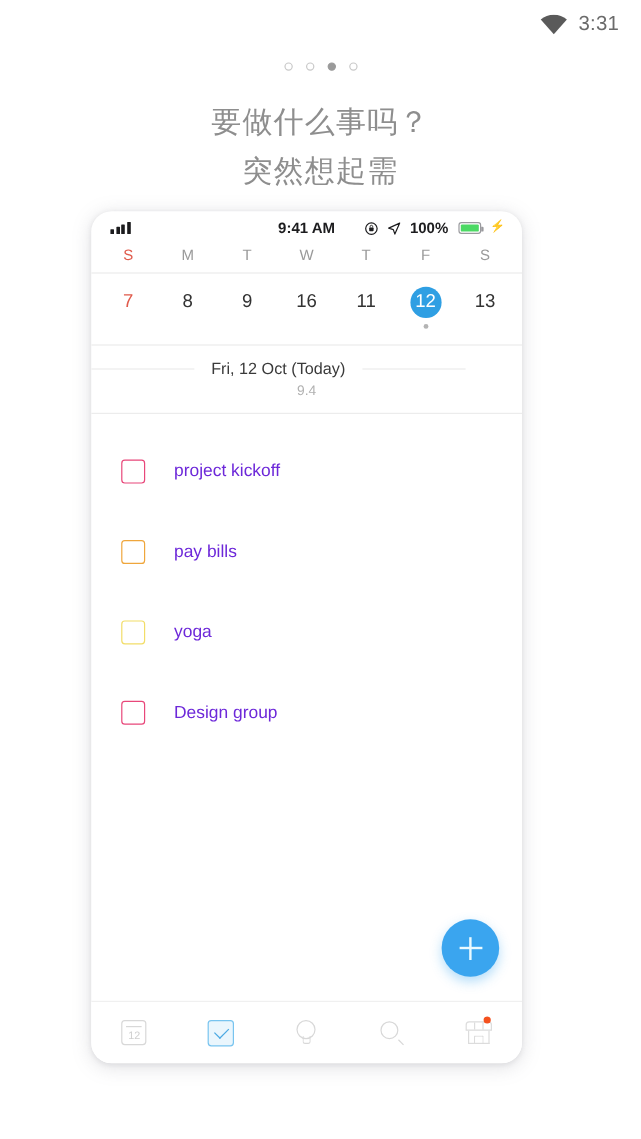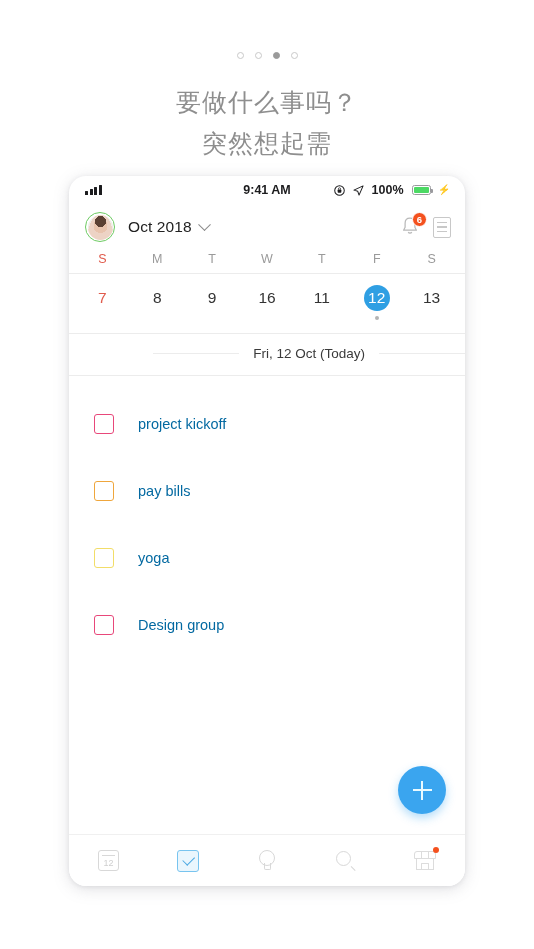--- a/index.html
+++ b/index.html
@@ -30,22 +30,22 @@
   
   .headline {
     position:absolute; top:82px; left:0; width:534px;
     text-align:center; color:#8e8e8e;
     font-size:25px; line-height:41px; font-weight:400;
     letter-spacing:1px;
   }
 
   
   .phone {
-    position:absolute; left:69px; top:176px;
-    width:396px; height:710px;
+    position:absolute; left:76px; top:176px;
+    width:359px; height:710px;
     background:#ffffff; border-radius:17px;
     box-shadow:0 3px 16px rgba(120,120,130,.22), 0 1px 4px rgba(120,120,130,.14);
     overflow:hidden;
   }
 
   
   .ios-status {
     height:28px; display:flex; align-items:center;
     padding:0 14px 0 16px; font-size:12.5px; color:#1c1c1e; font-weight:700;
     position:relative;
@@ -111,33 +111,33 @@
   }
   .day-num.sun { color:#e05b4c; }
   .day-num.sel { background:#2f9fe3; color:#fff; }
   .day-dot { width:4px; height:4px; border-radius:50%; background:#b4b4b4; }
   .day-dot.hide { visibility:hidden; }
 
   .cal-sep { height:1px; background:#ececec; margin-top:9px; }
 
   
   .date-title-wrap { padding:12px 0 2px; display:flex; align-items:center;
-                     justify-content:flex-end; gap:14px; }
+                     justify-content:flex-start; gap:14px; }
   .rule { height:1px; background:#ececec; width:86px; }
   .date-title { font-size:13.5px; color:#3a3a3a; }
   .date-sub { text-align:center; font-size:11.5px; color:#b0b0b0; margin-top:3px; }
 
   .list-sep { height:1px; background:#ececec; margin-top:12px; }
 
   
   .tasks { padding:14px 0 0; }
   .task { display:flex; align-items:center; height:67px; padding-left:25px; }
   .cbox { width:20px; height:20px; border-radius:3px; border:1.6px solid #ccc;
           flex:none; background:#fff; }
-  .task-label { margin-left:24px; font-size:14.5px; color:#0369a1; }
+  .task-label { margin-left:24px; font-size:14.5px; color:#6d28d9; }
 
   
   .fab {
     position:absolute; right:19px; bottom:72px; width:48px; height:48px;
     border-radius:50%; background:#3aa5ef;
     box-shadow:0 4px 10px rgba(58,165,239,.38);
     display:flex; align-items:center; justify-content:center;
   }
   .fab::before, .fab::after { content:""; position:absolute; background:#eafaff; }
   .fab::before { width:19px; height:1.8px; }
@@ -182,20 +182,26 @@
   .store-door { position:absolute; bottom:0; left:7px; width:8px; height:7px;
                 border:1.3px solid #dcdcdc; border-bottom:none; border-radius:1px 1px 0 0; }
   .nav-dot { position:absolute; top:12px; right:26px; width:6px; height:6px;
              border-radius:50%; background:#f4511e; }
 </style>
 </head>
 <body>
 
 <div class="page">
 
+  <div class="os-status">
+    <svg class="wifi-ico" viewBox="0 0 23 17">
+      <path d="M11.5 16.5 L0.6 4.2 C3.6 1.6 7.4 0.2 11.5 0.2 C15.6 0.2 19.4 1.6 22.4 4.2 Z" fill="#5a5a5a"></path>
+    </svg>
+    <span class="os-time">3:31</span>
+  </div>
 
   <div class="dots">
     <span class="dot"></span>
     <span class="dot"></span>
     <span class="dot active"></span>
     <span class="dot"></span>
   </div>
 
   <div class="headline">
     <div>要做什么事吗？</div>
@@ -222,41 +228,20 @@
           <path d="M11 1 L1 5.6 L5.2 6.9 L6.6 11 Z" fill="none" stroke="#1c1c1e" stroke-width="1.1" stroke-linejoin="round"></path>
         </svg>
         <span class="ios-pct">100%</span>
         <span class="batt">
             <i></i>
           </span>
         <span class="bolt">⚡</span>
       </span>
     </div>
 
-    <div class="app-head">
-      <div class="avatar">
-        <div class="avatar-img"></div>
-      </div>
-      <span class="month">Oct 2018</span>
-      <span class="chev"></span>
-      <div class="head-right">
-        <div class="bell-wrap">
-          <svg width="20" height="21" viewBox="0 0 20 21">
-            <path d="M10 2.2 C6.9 2.2 5.1 4.4 5.1 7.2 v4.1 L3.6 14.2 h12.8 L14.9 11.3 V7.2 C14.9 4.4 13.1 2.2 10 2.2 Z" fill="none" stroke="#b9b9b9" stroke-width="1.25" stroke-linejoin="round"></path>
-            <path d="M8.3 16 a1.8 1.8 0 0 0 3.4 0" fill="none" stroke="#b9b9b9" stroke-width="1.25"></path>
-          </svg>
-          <span class="badge">6</span>
-        </div>
-        <div class="doc-ico">
-          <span></span>
-            <span></span>
-            <span></span>
-        </div>
-      </div>
-    </div>
 
     <div class="wk-row">
       <div class="sun">S</div>
       <div>M</div>
       <div>T</div>
       <div>W</div>
       <div>T</div>
       <div>F</div>
       <div>S</div>
     </div>
@@ -291,20 +276,21 @@
         <span class="day-dot hide"></span>
       </div>
     </div>
     <div class="cal-sep"></div>
 
     <div class="date-title-wrap">
       <span class="rule"></span>
       <span class="date-title">Fri, 12 Oct (Today)</span>
       <span class="rule"></span>
     </div>
+    <div class="date-sub">9.4</div>
     <div class="list-sep"></div>
 
     <div class="tasks">
       <div class="task">
         <span class="cbox" style="border-color:#e8477a"></span>
         <span class="task-label">project kickoff</span>
       </div>
       <div class="task">
         <span class="cbox" style="border-color:#efa63c"></span>
         <span class="task-label">pay bills</span>

